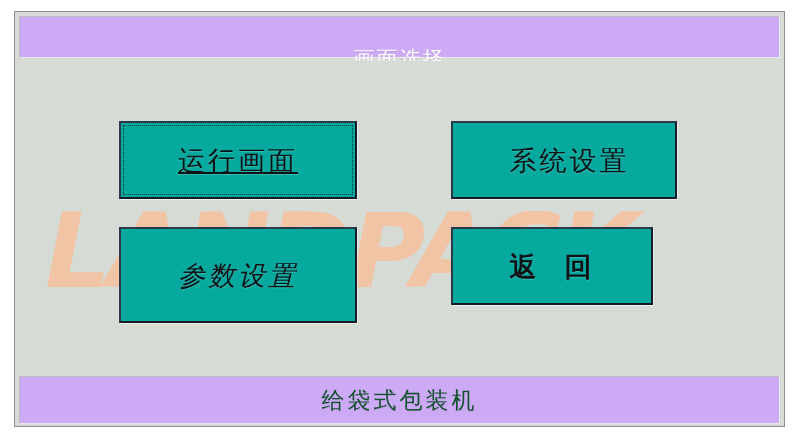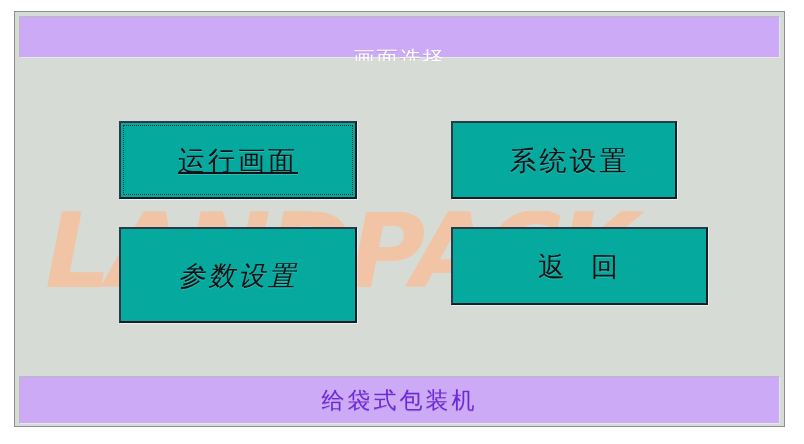--- a/index.html
+++ b/index.html
@@ -103,41 +103,41 @@
     content: "";
     position: absolute;
     left: 2px; top: 2px; right: 2px; bottom: 2px;
     border: 1px dotted #0d3a38;
     pointer-events: none;
   }
 
   #btn-run      { left: 100px; top:  60px; width: 238px; height: 78px; text-decoration: underline; }
   #btn-system   { left: 432px; top:  60px; width: 226px; height: 78px; padding-left: 11px; }
   #btn-params   { left: 100px; top: 166px; width: 238px; height: 96px; font-style: italic; }
-  #btn-return   { left: 432px; top: 166px; width: 257px; height: 78px; }
+  #btn-return   { left: 432px; top: 166px; width: 202px; height: 78px; font-weight: bold; }
 
   
   #footer-bar {
     position: absolute;
     left: 4px;
     top: 364px;
     width: 761px;
     height: 48px;
     box-sizing: border-box;
     background: #cdaaf5;
     border-top: 1px solid #b9b9c4;
     border-left: 1px solid #b9b9c4;
     border-right: 1px solid #e6e6ee;
     border-bottom: 1px solid #e6e6ee;
     display: flex;
     align-items: center;
     justify-content: center;
   }
   #footer-bar .footer-text {
-    color: #6d28d9;
+    color: #14532d;
     font-size: 23px;
     letter-spacing: 3px;
     line-height: 1;
     text-shadow: 0 1px 0 rgba(150,120,190,0.35);
   }
 </style>
 </head>
 <body>
 
 <div id="hmi-panel">

